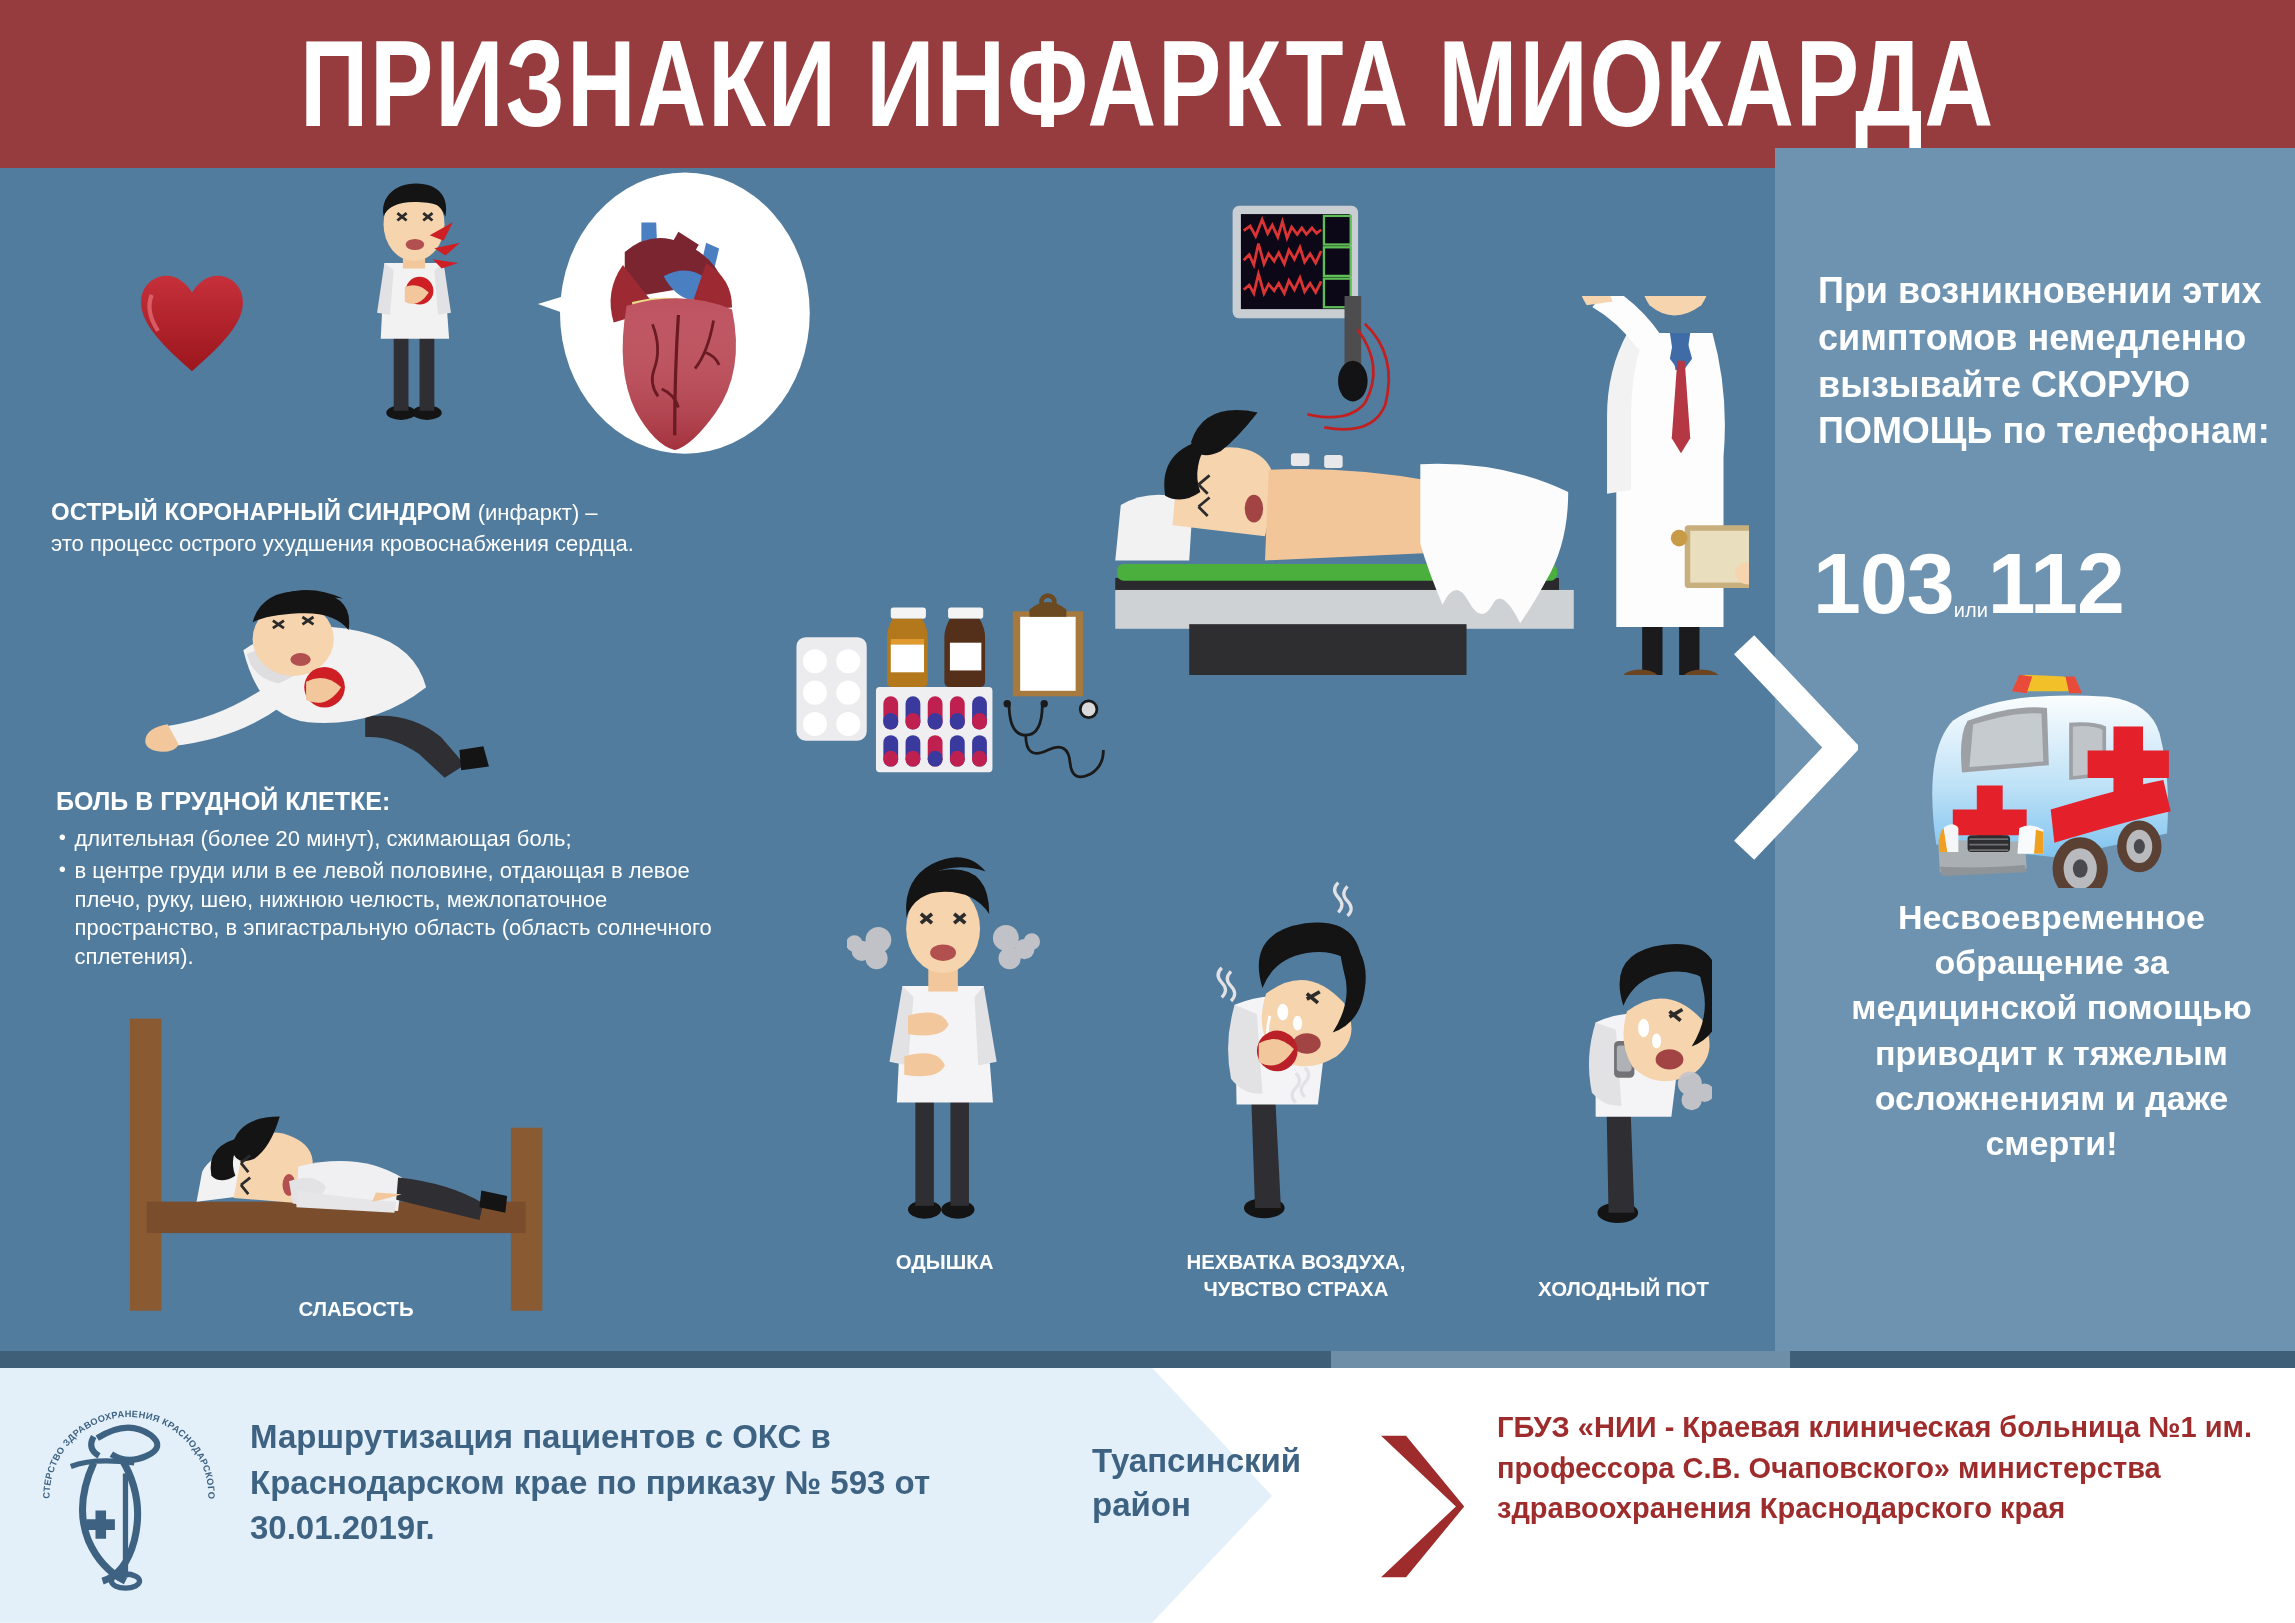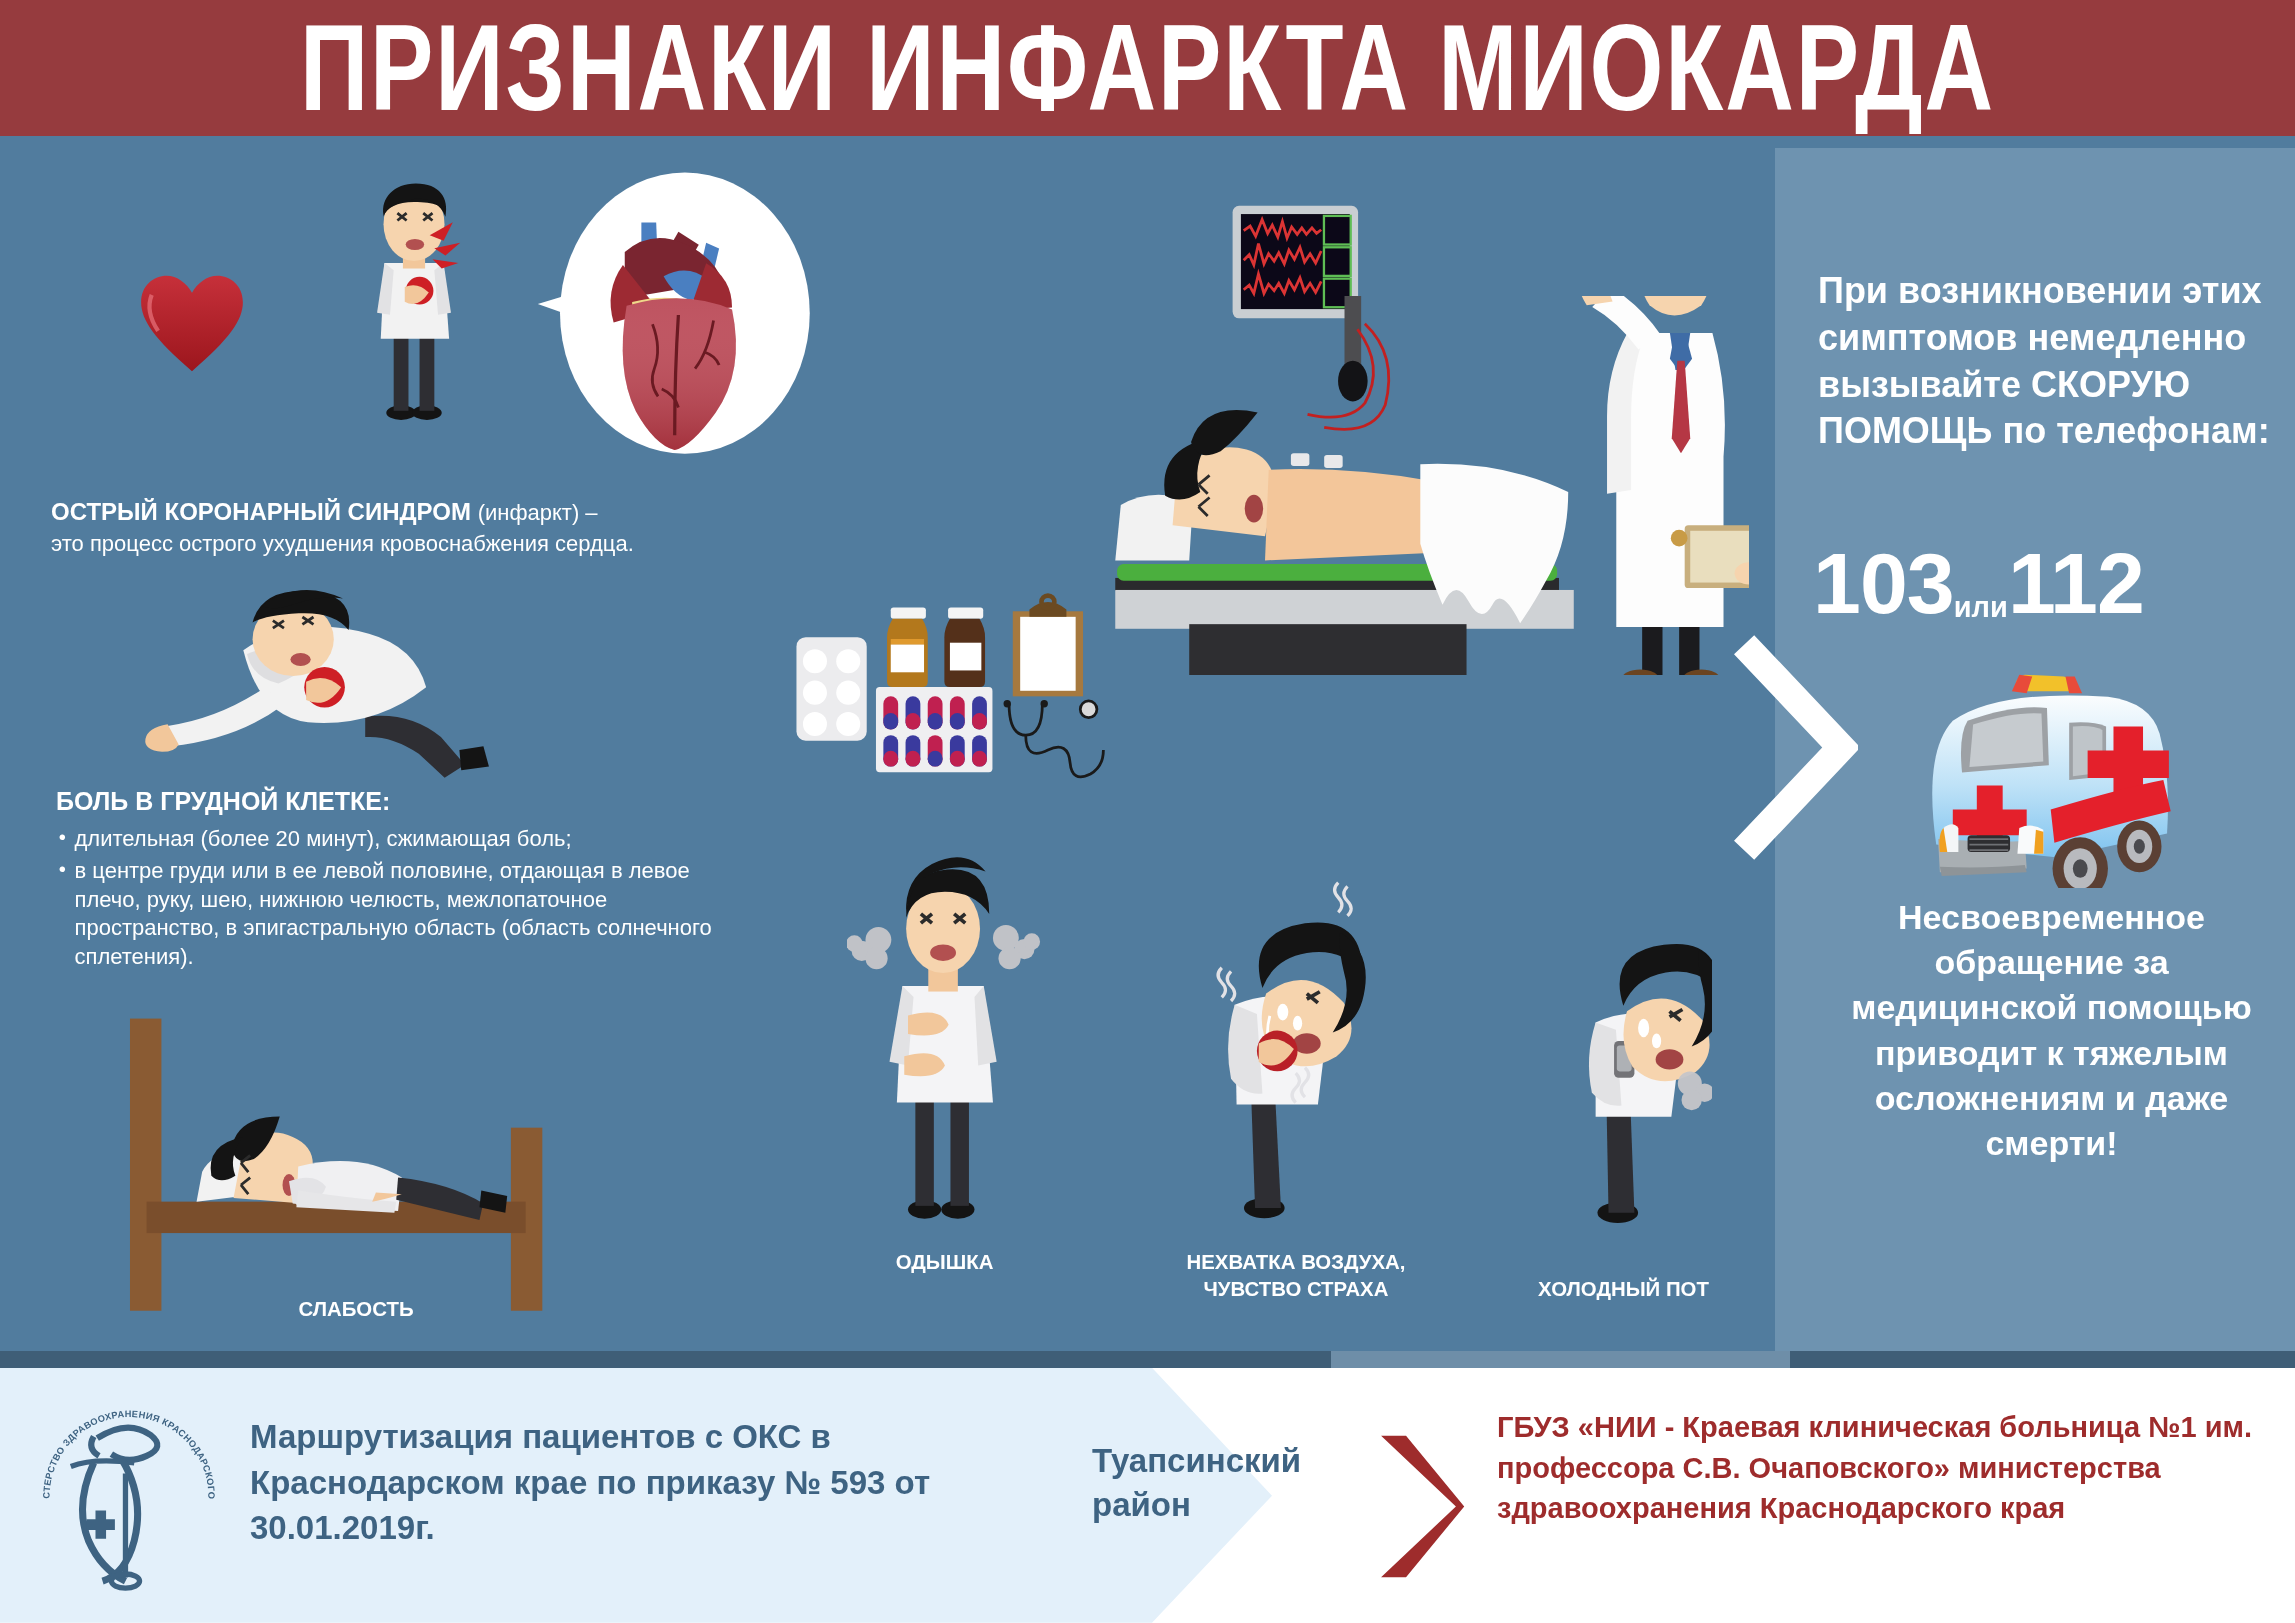--- a/index.html
+++ b/index.html
@@ -10,21 +10,21 @@
     position: relative;
     width: 2295px;
     height: 1623px;
     background: #517C9E;
     overflow: hidden;
   }
 
   
   .header-bar {
     position: absolute; left: 0; top: 0;
-    width: 2295px; height: 136px;
+    width: 2295px; height: 168px;
     background: #963B3E;
     display: flex; align-items: center; justify-content: center;
   }
   .header-title {
     color: #ffffff;
     font-size: 95px;
     font-weight: bold;
     letter-spacing: 1.9px;
     line-height: 1;
     text-align: center;
@@ -83,21 +83,21 @@
   
   .rp-lead {
     position: absolute; left: 1818px; top: 268px; width: 467px;
     font-size: 36px; font-weight: bold; color: #fff; line-height: 1.30;
   }
   .rp-phones {
     position: absolute; left: 1813px; top: 534px; width: 477px;
     color: #fff; white-space: nowrap;
   }
   .rp-phones .num { font-size: 86px; font-weight: bold; letter-spacing: -0.9px; }
-  .rp-phones .ili { font-size: 29px; font-weight: bold; vertical-align: -3.7px; }
+  .rp-phones .ili { font-size: 20px; font-weight: normal; vertical-align: -3.7px; }
   .rp-warn {
     position: absolute; left: 1818px; top: 895px; width: 467px;
     font-size: 34px; font-weight: bold; color: #fff; line-height: 1.33; text-align: center;
   }
 
   
   .chevron {
     position: absolute; left: 1733px; top: 634px;
     width: 125px; height: 227px;
   }

